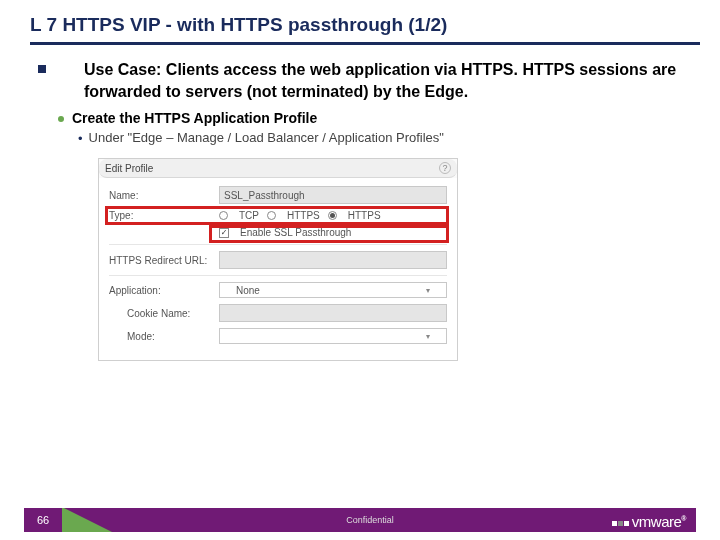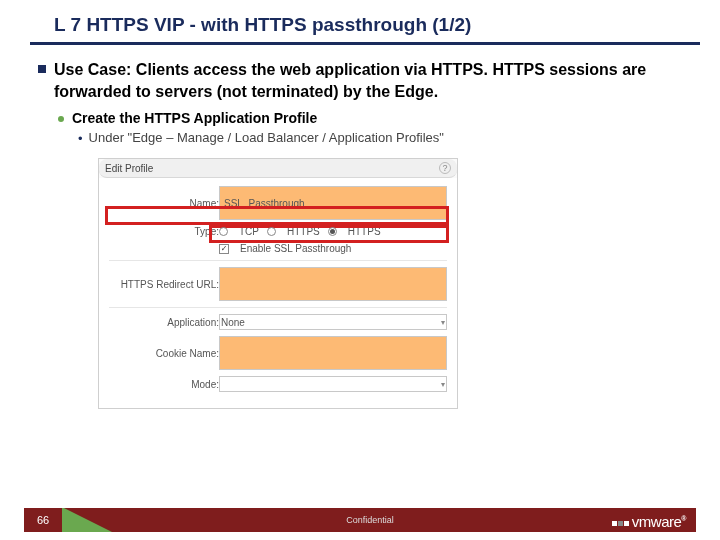--- a/index.html
+++ b/index.html
@@ -9,34 +9,34 @@
     font-family: Arial, Helvetica, sans-serif;
     background: #fff;
     position: relative;
     color: #000;
   }
   .slide-title {
     font-size: 19px;
     font-weight: bold;
     color: #1a2b5c;
     padding: 14px 0 6px 30px;
-    margin-left: 24px;
   }
   .title-rule {
     height: 3px;
     background: #1a2b5c;
     margin: 0 20px 0 30px;
   }
   .content {
     padding: 14px 30px 0 38px;
   }
   .bullet-sq {
     display: flex;
     align-items: flex-start;
     margin-bottom: 8px;
+    gap: 30px;
   }
   .sq {
     width: 8px; height: 8px;
     background: #1a2b5c;
     margin-top: 6px;
     margin-right: 8px;
     flex-shrink: 0;
   }
   .bullet-sq-text {
     font-size: 16px;
@@ -106,34 +106,33 @@
   }
   .dialog-body {
     padding: 8px 10px 10px 10px;
     background: #fff;
     position: relative;
   }
   .form-row {
     display: flex;
     align-items: center;
     margin-bottom: 6px;
-    text-align: right;
   }
   .form-label {
     width: 110px;
     font-size: 10px;
     color: #555;
   }
   .form-field {
     flex: 1;
     height: 16px;
     border: 1px solid #c8c8c8;
-    background: #fdba74;
-    font-size: 10px;
-    padding: 16px 4px;
+    background: #e5e5e5;
+    font-size: 10px;
+    padding: 8px 4px;
     display: flex;
     align-items: center;
     color: #555;
   }
   .radio-group {
     display: flex;
     gap: 8px;
     align-items: center;
   }
   .radio-item {
@@ -172,21 +171,21 @@
     pointer-events: none;
   }
   .hl1 { top: 28px; left: 6px; width: 344px; height: 19px; }
   .hl2 { top: 47px; left: 110px; width: 240px; height: 18px; }
   .select {
     flex: 1;
     height: 16px;
     border: 1px solid #c8c8c8;
     background: #fff;
     font-size: 10px;
-    padding: 0 1px;
+    padding: 0 16px;
     display: flex;
     align-items: center;
     justify-content: space-between;
     color: #555;
   }
   .chev {
     font-size: 8px;
     color: #888;
   }
   .sub-indent .form-label {
@@ -195,21 +194,21 @@
   .section-divider {
     border-top: 1px solid #e6e6e6;
     margin: 6px 0;
   }
   .footer-bar {
     position: absolute;
     bottom: 8px;
     left: 24px;
     right: 24px;
     height: 24px;
-    background: #7f1d1d;
+    background: #701a75;
     display: flex;
     align-items: center;
     color: #fff;
   }
   .page-num {
     width: 40px;
     text-align: center;
     font-size: 11px;
     border-right: 2px solid #6aa84f;
     height: 100%;

